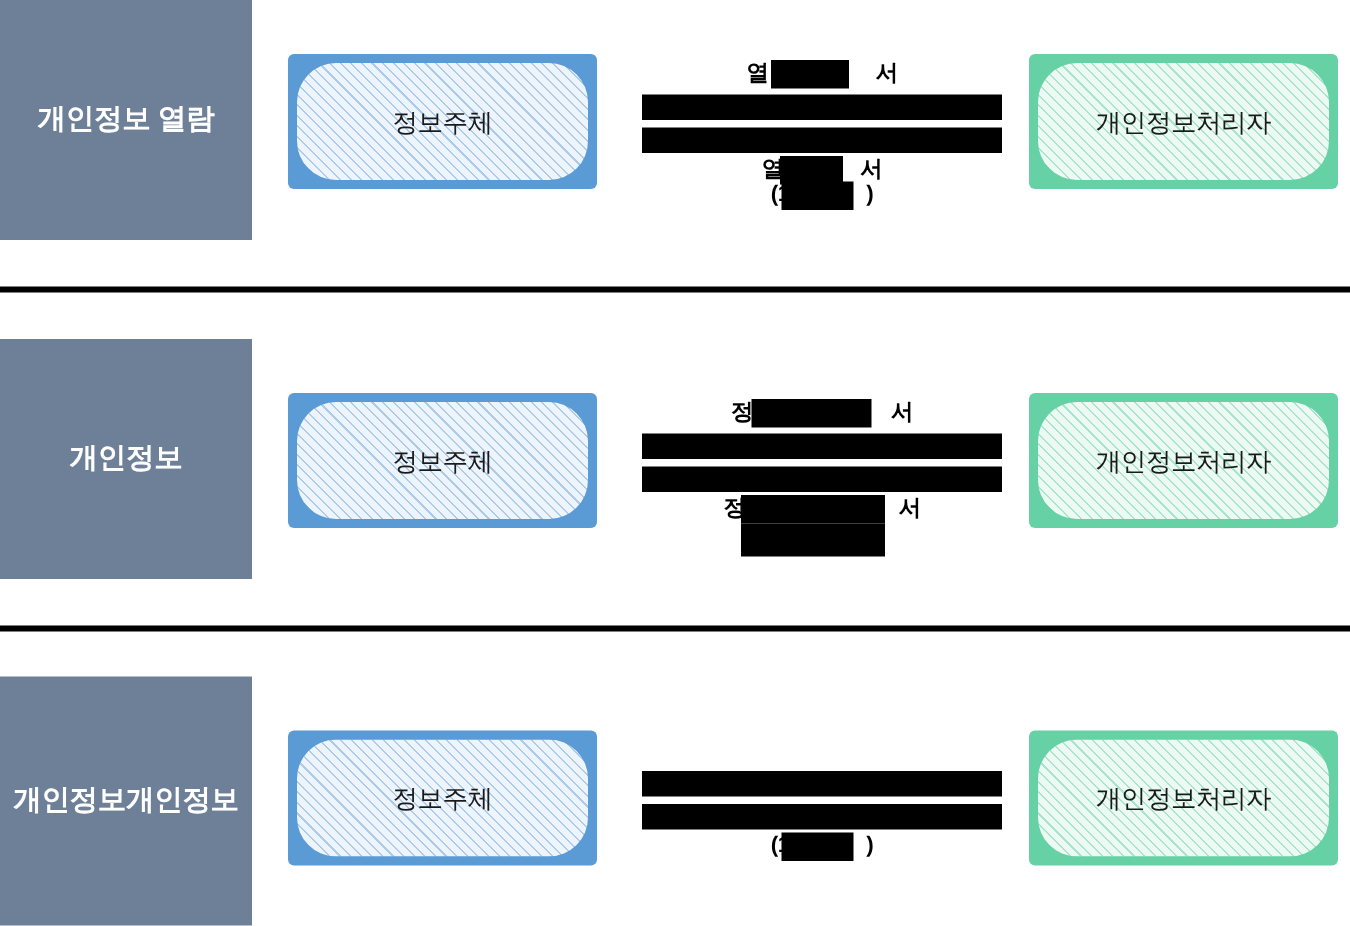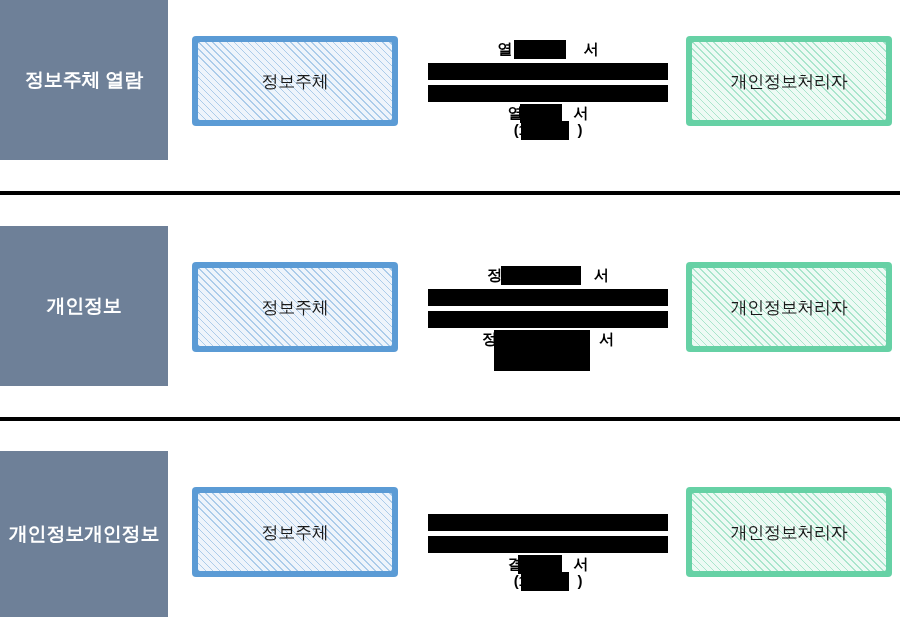--- a/index.html
+++ b/index.html
@@ -59,21 +59,21 @@
     position: absolute;
     box-sizing: border-box;
     display: flex;
     align-items: center;
     justify-content: center;
     border-radius: 4px;
   }
   .actor-inner {
     position: absolute;
     left: 6px; right: 6px; top: 6px; bottom: 6px;
-    border-radius: 2px;
+    border-radius: 26px;
     display: flex;
     align-items: center;
     justify-content: center;
     font-size: 17px;
     color: #1a1a1a;
     letter-spacing: -0.3px;
   }
 
   .actor-subject {
     width: 206px;
@@ -147,21 +147,21 @@
   .sep-2 { top: 417px; }
 </style>
 </head>
 <body>
 
 <div class="diagram">
 
   <div class="row row-1">
 
     <div class="cat-panel">
-      <span>정보주체 열람</span>
+      <span>개인정보 열람</span>
     </div>
 
     <div class="actor actor-subject" style="left:192px; top:36px;">
       <div class="actor-inner">정보주체</div>
     </div>
 
     <div class="actor actor-controller" style="left:686px; top:36px;">
       <div class="actor-inner">개인정보처리자</div>
     </div>
 
@@ -240,23 +240,19 @@
     <div class="actor actor-controller" style="left:686px; top:36px;">
       <div class="actor-inner">개인정보처리자</div>
     </div>
 
 
     <div class="flow-bar" style="left:428px; top:63px; width:240px; height:17px;"></div>
     <div class="flow-bar" style="left:428px; top:85px; width:240px; height:17px;"></div>
 
     <div class="flow-label" style="left:428px; top:104px; width:240px;">
       <span class="ln">
-        <span>결</span><span style="visibility:hidden">█████</span><span>서</span>
-        <span class="redact" style="left:90px; top:0px; width:44px; height:19px;"></span>
-      </span>
-      <span class="ln">
         <span>(1</span><span style="visibility:hidden">█████</span><span>)</span>
         <span class="redact" style="left:93px; top:0px; width:48px; height:19px;"></span>
       </span>
     </div>
   </div>
 
 </div>
 
 </body></html>

